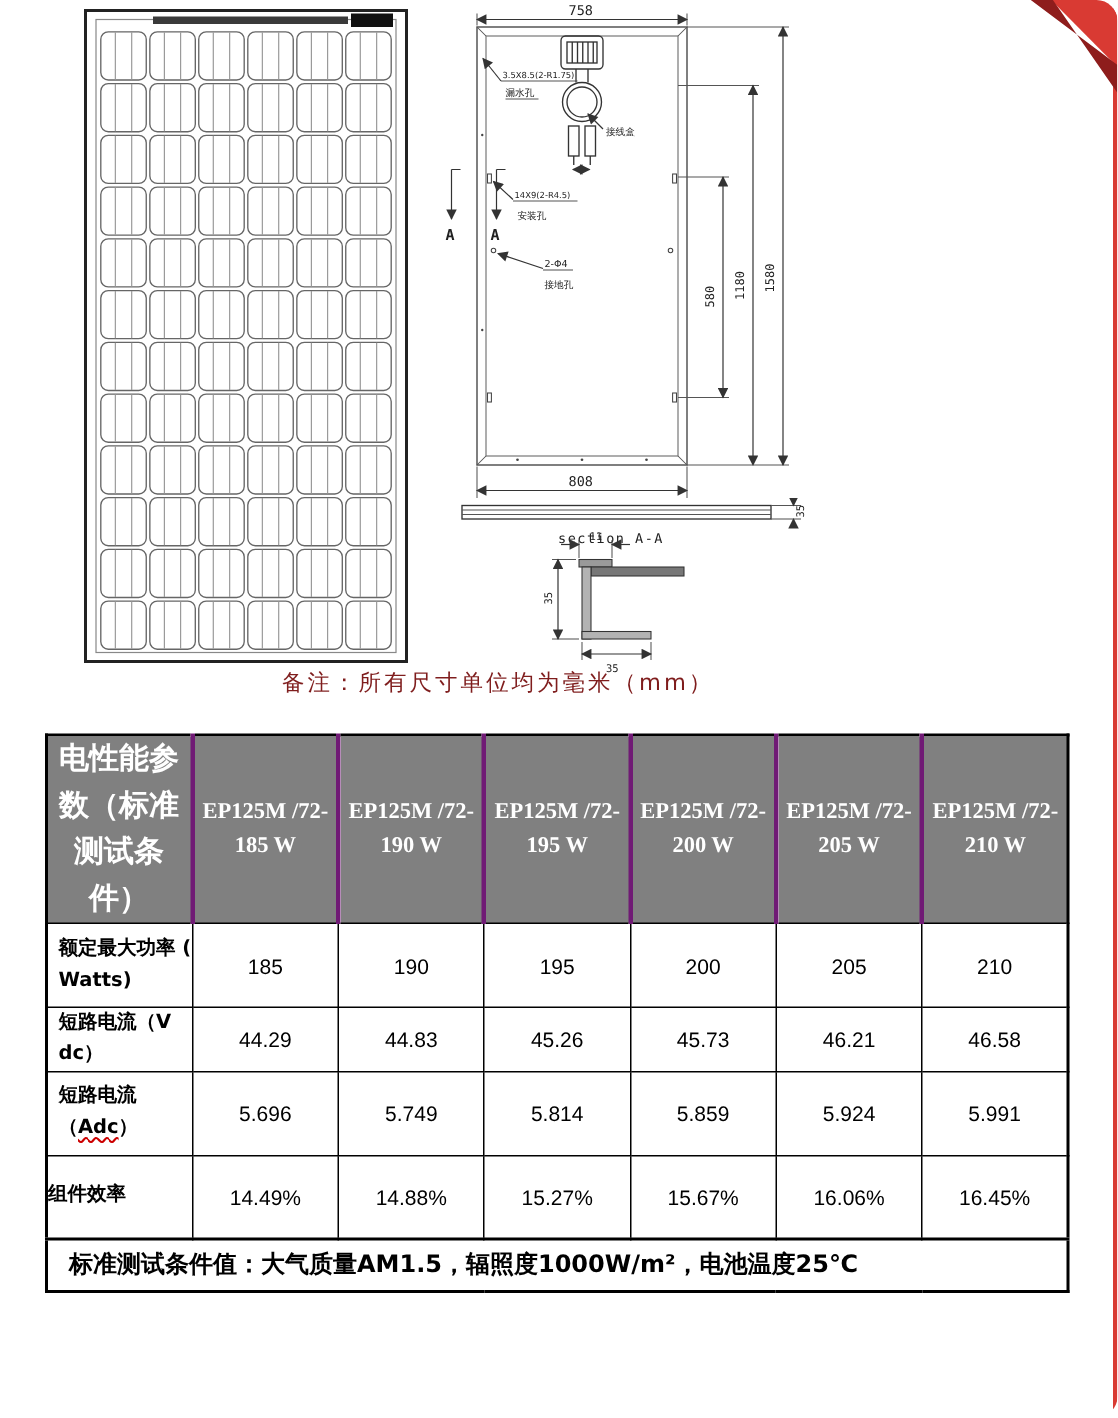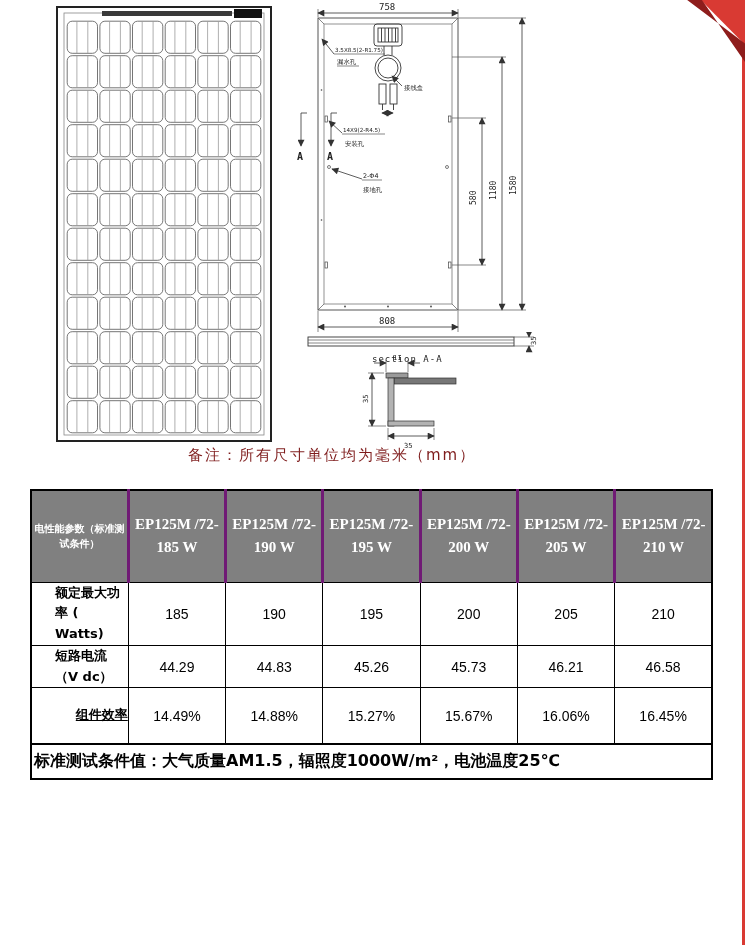--- a/index.html
+++ b/index.html
@@ -1,17 +1,17 @@
 <!DOCTYPE html>
 <html><head>
 <meta charset="utf-8">
 <style>
   * { margin:0; padding:0; box-sizing:border-box; }
   body { background:#fff; font-family:"DejaVu Sans", sans-serif; }
-  .page { position:relative; width:745px; height:945px; background:#fff; overflow:hidden; }
+  .page { position:relative; width:745px; height:945px; background:#fff; overflow:hidden;border-radius:14px; }
 
   
   .edge-accent { position:absolute; top:0; right:0; bottom:0; width:3px; background:#d93a33; }
   .corner { position:absolute; top:0; right:0; width:59px; height:62px; }
   .corner .bright { position:absolute; inset:0; background:#d93a33;
       clip-path:polygon(25% 0%, 100% 0%, 100% 72%); }
   .corner .dark { position:absolute; inset:0; background:#8e1d1c;
       clip-path:polygon(2% 0%, 27% 0%, 100% 100%, 100% 70%); }
 
   
@@ -35,31 +35,31 @@
 
   
   table.params { position:absolute; left:30px; top:489px; width:683px;
       border-collapse:collapse; table-layout:fixed; border:2px solid #000; }
   table.params th, table.params td { border:1px solid #000; text-align:center;
       vertical-align:middle; color:#000; overflow:hidden; }
   table.params thead tr { height:92px; }
   table.params th { background:#808080; color:#fff; font-weight:bold;
       font-family:"Liberation Serif", serif; font-size:15px; line-height:1.55; }
   table.params th.model { border-left:3px solid #701a75; }
-  table.params th.param-head { font-size:10px; font-family:Liberation Serif, serif; }
+  table.params th.param-head { font-size:20px; font-family:Liberation Serif, serif; }
   table.params td { font-size:14px; font-family:Liberation Sans, sans-serif; }
-  table.params td.rowlabel { text-align:left; padding-left:23px; font-weight:bold;
+  table.params td.rowlabel { text-align:left; padding-left:7px; font-weight:bold;
       font-size:13px; font-family:"DejaVu Sans", sans-serif; line-height:1.6; }
-  table.params td.rowlabel.center { text-align:right; padding-left:12px;text-decoration:underline; }
+  table.params td.rowlabel.center { text-align:left; padding-left:0; }
   tbody tr:nth-child(1){height:56px} tbody tr:nth-child(2){height:39px}
   tbody tr:nth-child(3){height:56px} tbody tr:nth-child(4){height:56px}
   tbody tr:nth-child(5){height:39px} tbody tr:nth-child(6){height:39px}
   tbody tr:nth-child(7){height:35px}
   table.params tfoot tr { height:35px; }
-  table.params tfoot td { border-top:2px solid #000; text-align:left; padding-left:2px;
+  table.params tfoot td { border-top:2px solid #000; text-align:left; padding-left:14px;
       font-weight:bold; font-size:16px; font-family:"DejaVu Sans", sans-serif; }
   .wavy { text-decoration:underline; text-decoration-style:wavy;
       text-decoration-color:#c00; text-underline-offset:2px; }
 </style>
 </head>
 <body>
 
 <div class="page">
 
   <div class="edge-accent"></div>
@@ -477,20 +477,29 @@
         <tr>
           <td class="rowlabel">短路电流（V dc）</td>
           <td>44.29</td>
           <td>44.83</td>
           <td>45.26</td>
           <td>45.73</td>
           <td>46.21</td>
           <td>46.58</td>
         </tr>
         <tr>
+          <td class="rowlabel"><span>短路电流（</span><span class="wavy">Adc</span><span>）</span></td>
+          <td>5.696</td>
+          <td>5.749</td>
+          <td>5.814</td>
+          <td>5.859</td>
+          <td>5.924</td>
+          <td>5.991</td>
+        </tr>
+        <tr>
           <td class="rowlabel center">组件效率</td>
           <td>14.49%</td>
           <td>14.88%</td>
           <td>15.27%</td>
           <td>15.67%</td>
           <td>16.06%</td>
           <td>16.45%</td>
         </tr>
       </tbody>
     <tfoot>

